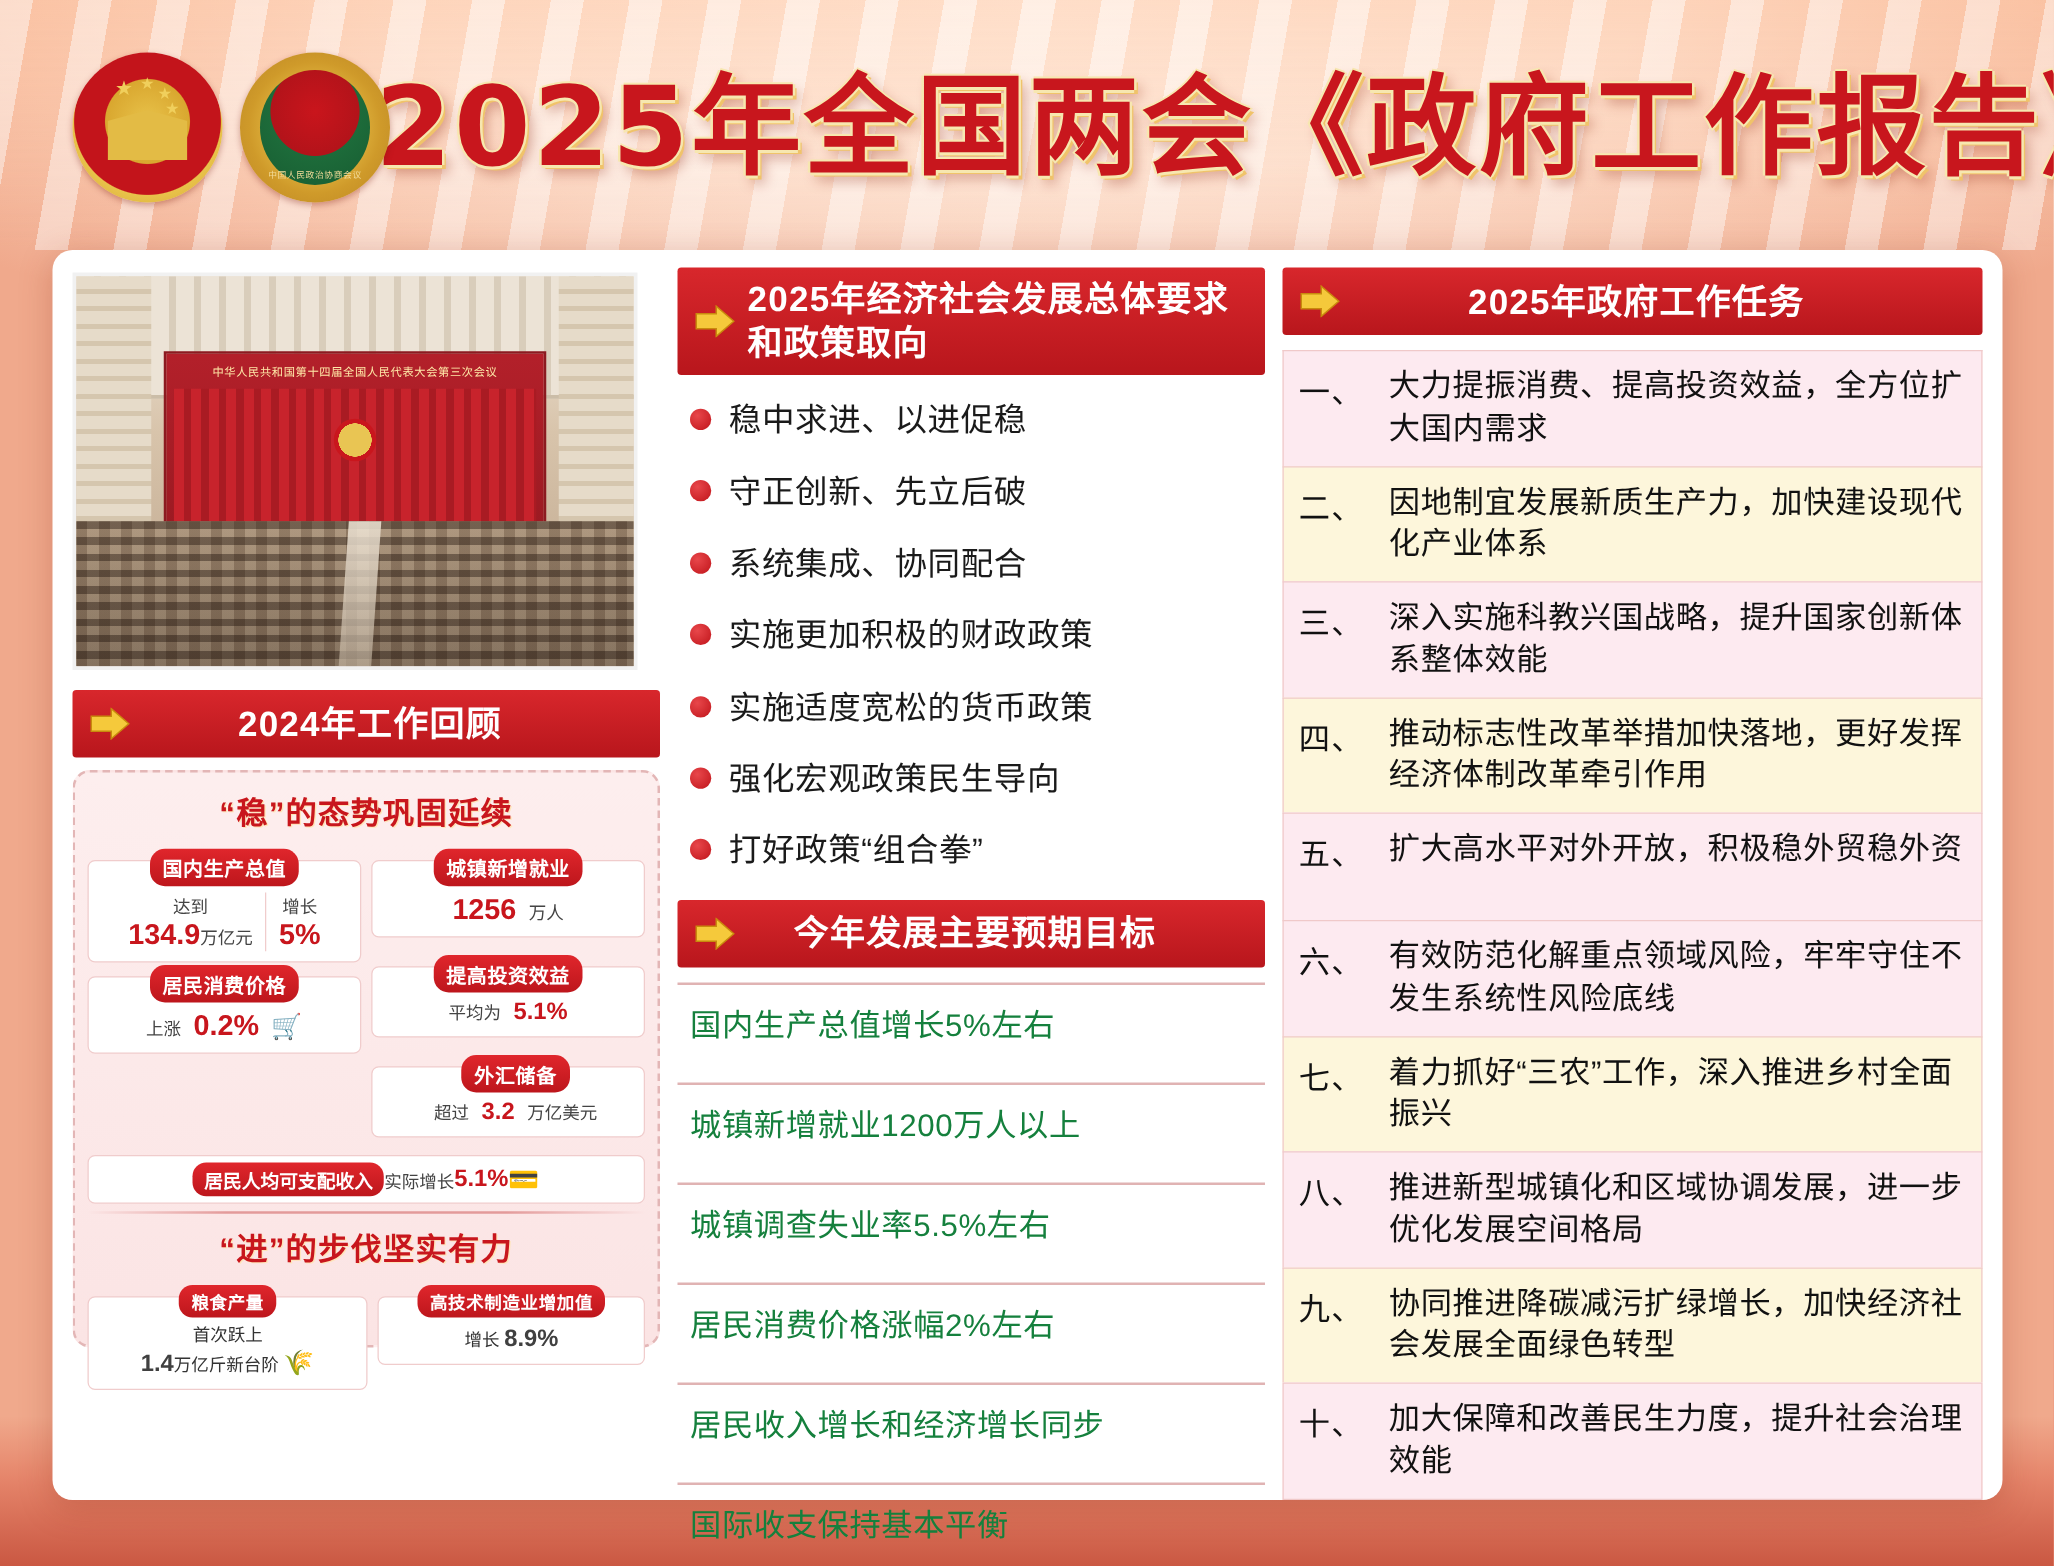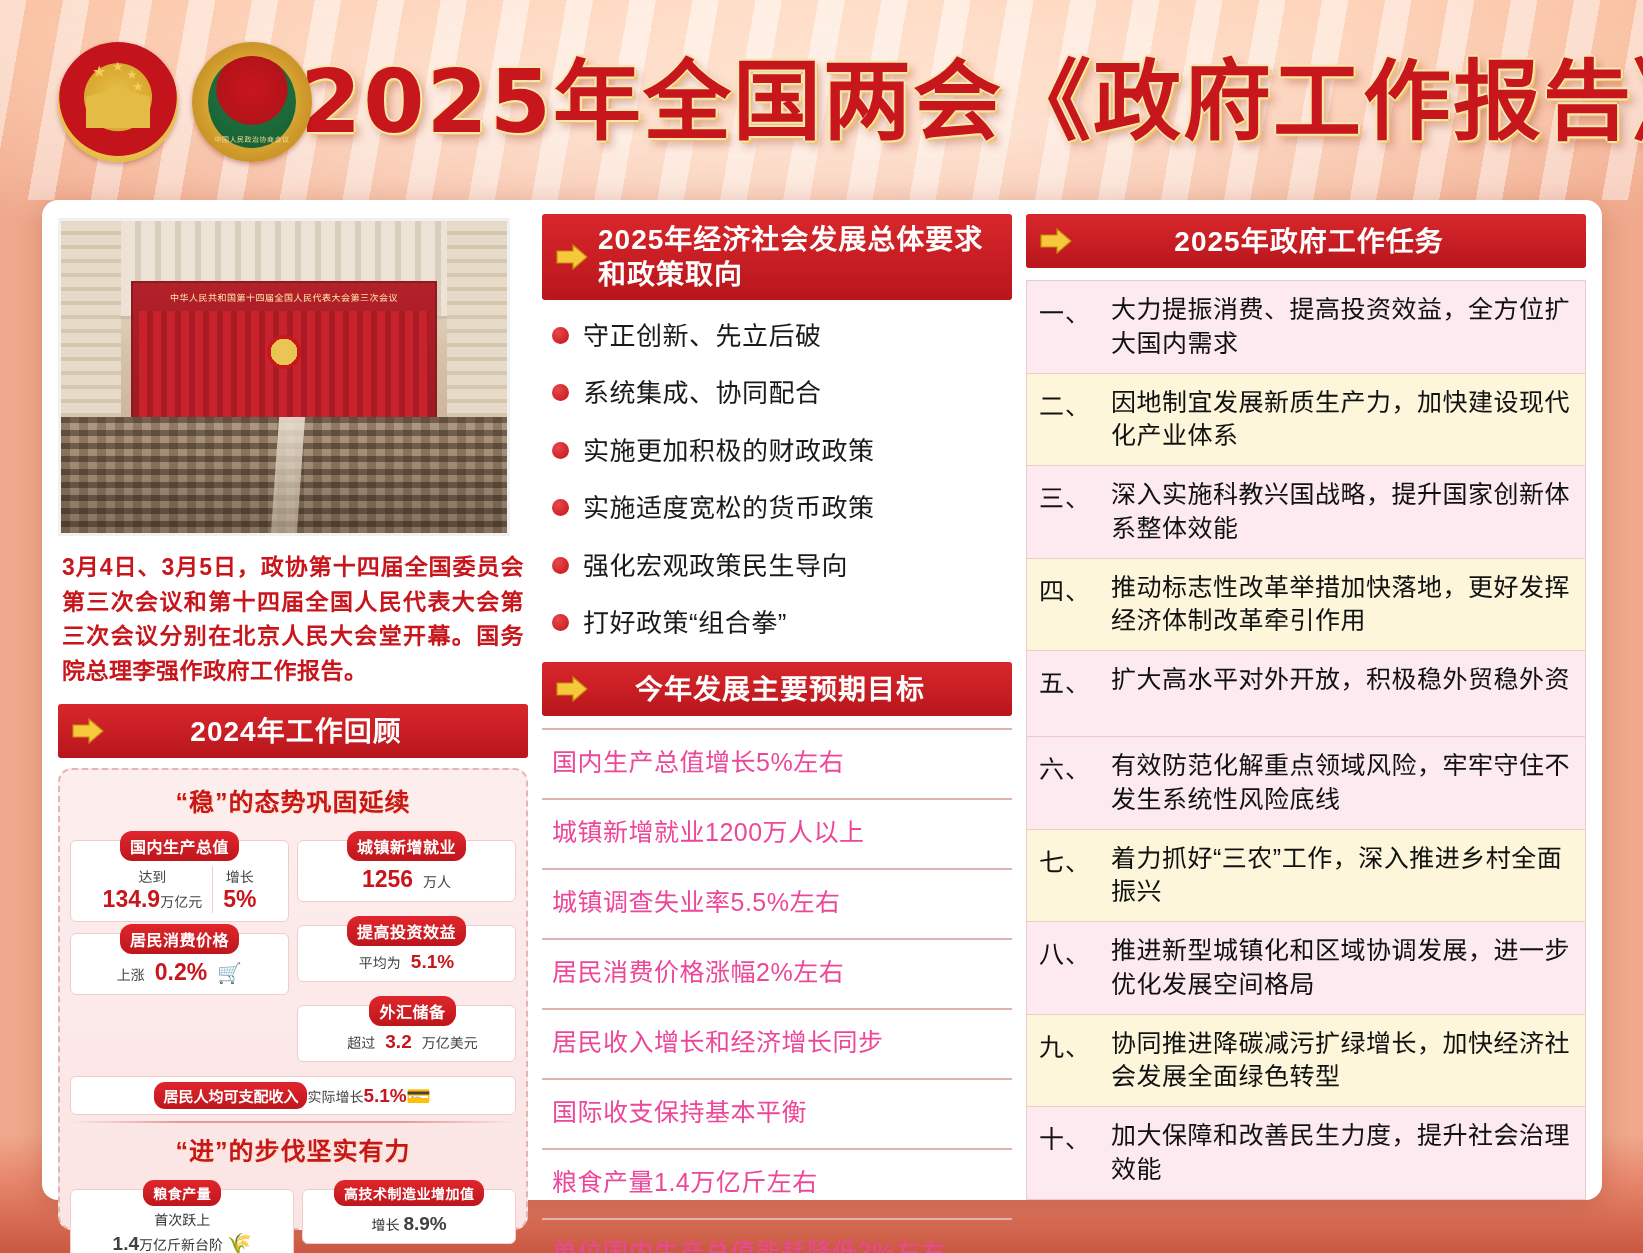--- a/index.html
+++ b/index.html
@@ -327,22 +327,22 @@
   .bullets .dot {
     width: 17px; height: 17px; border-radius: 50%;
     background: radial-gradient(circle at 35% 32%, #e8474b, #c0141a);
     margin-top: 9px; flex: 0 0 17px;
   }
   .goals-bar { margin-top: 6px; }
   .goal-list { margin-top: 12px; border-top: 2px solid #e0b3b3; }
   .goal-item {
     border-bottom: 2px solid #e0b3b3;
     font-size: 25px;
-    color: #ec4899;
-    padding: 12px 6px 20px 10px;
+    color: #15803d;
+    padding: 12px 6px 30px 10px;
     letter-spacing: .5px;
   }
 
   
   .task-list { margin-top: 12px; }
   .task-item {
     display: flex;
     align-items: flex-start;
     border: 1px solid #f0c9c9;
     border-bottom: none;
@@ -405,21 +405,20 @@
         <div class="wall-r"></div>
         <div class="stage">
           <div class="banner">中华人民共和国第十四届全国人民代表大会第三次会议</div>
           <div class="curtain"></div>
           <div class="emblem-small"></div>
         </div>
         <div class="seats"></div>
         <div class="aisle"></div>
       </div>
 
-      <div class="caption">3月4日、3月5日，政协第十四届全国委员会第三次会议和第十四届全国人民代表大会第三次会议分别在北京人民大会堂开幕。国务院总理李强作政府工作报告。</div>
 
       <div class="bar review-bar center">
         <span class="arrow">
           <svg width="34" height="26" viewBox="0 0 34 26">
               <path d="M2 7 h16 V1 l14 12 -14 12 v-6 H2 z" fill="#f5c93b" stroke="#c88a0d" stroke-width="1.2"></path>
             </svg>
         </span>
         <span class="bar-title">2024年工作回顾</span>
         <span style="width:40px;flex:0 0 40px;"></span>
       </div>
@@ -524,20 +523,24 @@
       <div class="bar left" style="min-height:86px;">
         <span class="arrow">
           <svg width="34" height="26" viewBox="0 0 34 26">
               <path d="M2 7 h16 V1 l14 12 -14 12 v-6 H2 z" fill="#f5c93b" stroke="#c88a0d" stroke-width="1.2"></path>
             </svg>
         </span>
         <span class="bar-title" style="text-align:left;">2025年经济社会发展总体要求和政策取向</span>
       </div>
 
       <ul class="bullets">
+        <li>
+            <span class="dot"></span>
+            <span>稳中求进、以进促稳</span>
+          </li>
         <li>
             <span class="dot"></span>
             <span>守正创新、先立后破</span>
           </li>
         <li>
             <span class="dot"></span>
             <span>系统集成、协同配合</span>
           </li>
         <li>
             <span class="dot"></span>

